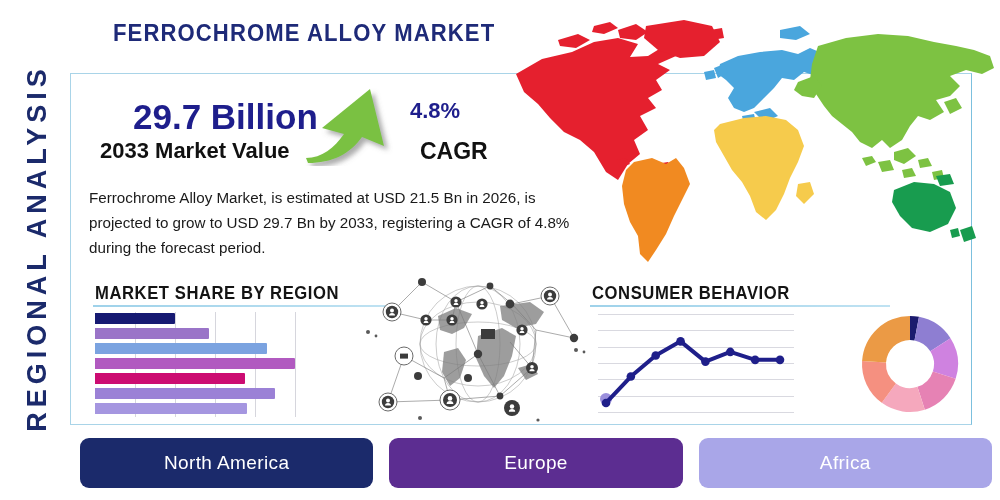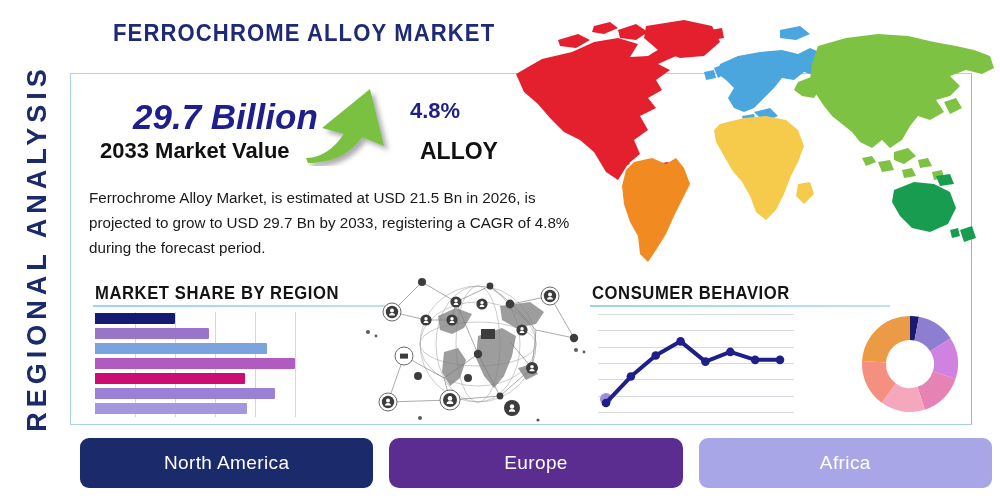--- a/index.html
+++ b/index.html
@@ -58,21 +58,21 @@
     font-weight:700;
     white-space:nowrap;
   }
   .stat-label {
     position:absolute;
     font-family:"Liberation Sans", sans-serif;
     color:#111;
     font-weight:700;
     white-space:nowrap;
   }
-  #val-left  { left:133px; top:97px;  font-size:35px; letter-spacing:0px;font-style:italic; }
+  #val-left  { left:133px; top:97px;  font-size:35px; letter-spacing:0px; }
   #lab-left  { left:100px; top:138px; font-size:22px; }
   #val-right { left:410px; top:98px;  font-size:22px; }
   #lab-right { left:420px; top:138px; font-size:23px; }
 
   
   .arrow-wrap {
     position:absolute;
     left:300px; top:84px;
     width:110px; height:82px;
   }
@@ -210,21 +210,21 @@
       <defs>
         <filter id="ashadow" x="-20%" y="-20%" width="150%" height="150%">
           <feDropShadow dx="4" dy="4" stdDeviation="2.4" flood-color="#6b6b6b" flood-opacity="0.55"></feDropShadow>
         </filter>
       </defs>
       <path filter="url(#ashadow)" d="M6,74 C22,74 34,64 44,50 L22,44 L70,5 L84,62 L62,53 C50,70 32,79 8,79 Z" fill="#7ac143"></path>
     </svg>
   </div>
 
   <div class="stat-value" id="val-right">4.8%</div>
-  <div class="stat-label" id="lab-right">ALLOY</div>
+  <div class="stat-label" id="lab-right">CAGR</div>
 
   <div class="body-text">Ferrochrome Alloy Market, is estimated at USD 21.5 Bn in 2026, is projected to grow to USD 29.7 Bn by 2033, registering a CAGR of 4.8% during the forecast period.</div>
 
   <div class="world-map">
     <svg viewBox="0 0 500 258" width="500" height="258">
 
       <g fill="#e5202e">
         <path d="M18,62 L44,47 L74,40 L96,30 L120,26 L140,32 L132,45 L150,44 L166,34 L186,30 L178,44 L160,52
                  L172,58 L158,68 L164,78 L150,86 L158,96 L142,104 L150,118 L136,128 L142,142 L130,152
                  L120,168 L108,160 L96,140 L82,128 L66,120 L52,106 L40,92 L26,80 Z"></path>
@@ -474,21 +474,21 @@
         <path d="M 23.786307889961293 90.83281572999748 A 48 48 0 0 1 4.094717035442969 48.98605506259296 L 28.047358517721484 50.49302753129648 A 24 24 0 0 0 37.89315394498065 71.41640786499875 Z" fill="#f59080"></path>
         <path d="M 4.094717035442969 48.98605506259296 A 48 48 0 0 1 51.99999999999999 4 L 51.99999999999999 28 A 24 24 0 0 0 28.047358517721484 50.49302753129648 Z" fill="#eb9a45"></path>
       </svg>
   </div>
 
   <div class="region-connector"></div>
   <div class="regions" id="regions">
       <div class="region-btn" style="background: rgb(27, 42, 107);">
         <span>North America</span>
       </div>
-      <div class="region-btn" style="background: rgb(92, 45, 145); border-radius: 10px;">
+      <div class="region-btn" style="background: rgb(92, 45, 145);">
         <span>Europe</span>
       </div>
       <div class="region-btn" style="background: rgb(169, 166, 232);">
         <span>Africa</span>
       </div>
     </div>
 
 </div>
 
 </body></html>

